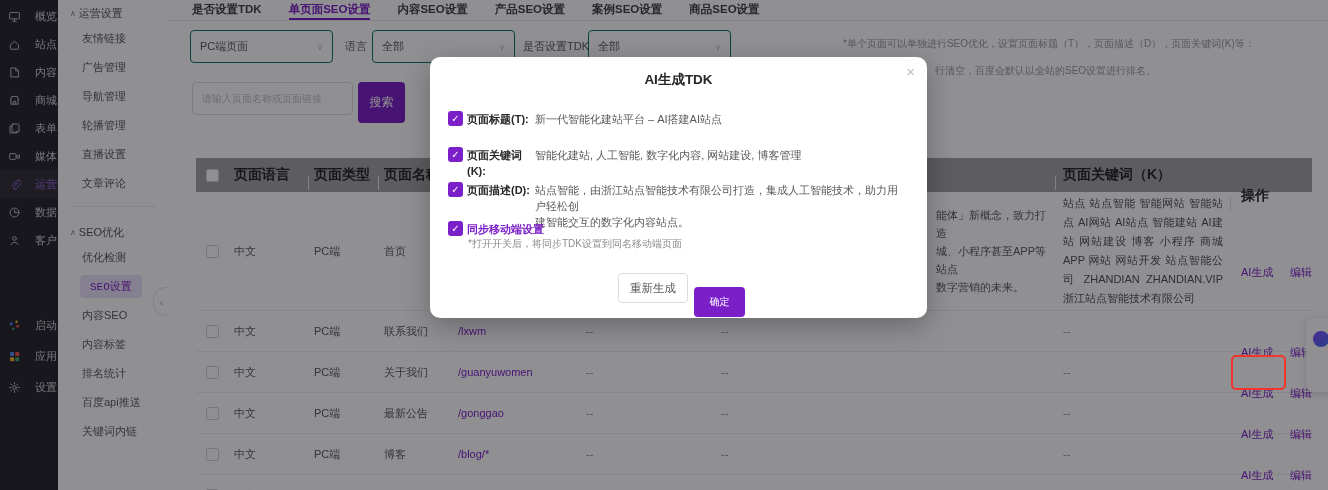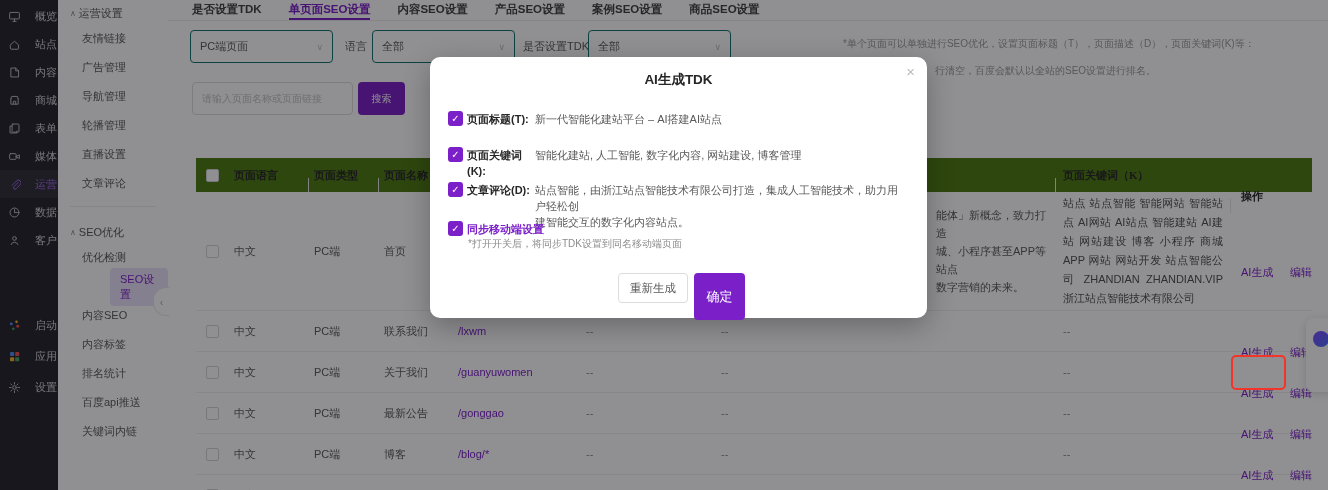--- a/index.html
+++ b/index.html
@@ -16,48 +16,48 @@
   .rail-bottom{position:absolute;top:310px;left:0;right:0;}
   .rail-bottom .rail-item{height:31px;}
   
   .subnav{position:absolute;left:58px;top:0;width:110px;height:490px;background:#fff;z-index:1;}
   .group-title{display:flex;align-items:center;gap:3px;margin:6px 0 3px 12px;
                font-size:11px;color:#555;}
   .group-title .caret{font-size:8px;color:#8c8c8c;}
   .subnav-item{display:flex;align-items:center;height:29px;padding-left:24px;
                font-size:11px;color:#595959;cursor:pointer;}
   .subnav-item.active{padding-left:0;}
-  .subnav-item.active .pill{margin-left:52px;background:#ece4f9;color:#7b1fc9;
-               border-radius:4px;padding:4px 10px;}
+  .subnav-item.active .pill{margin-left:22px;background:#ece4f9;color:#7b1fc9;
+               border-radius:4px;padding:4px 10px;font-family:Liberation Mono, monospace;}
   .subnav-divider{border-top:1px solid #ececec;margin:8px 12px 18px 12px;}
   .collapse-handle{position:absolute;left:153px;top:287px;width:15px;height:27px;background:#fff;
        border:1px solid #e7e7e7;border-right:none;border-radius:13px 0 0 13px;display:flex;
        align-items:center;justify-content:center;color:#aaa;font-size:11px;z-index:2;cursor:pointer;}
   
   .main{position:absolute;left:168px;top:0;right:0;height:490px;}
   .tabbar{position:absolute;left:0;top:0;right:0;height:21px;border-bottom:1px solid #ececec;
           display:flex;gap:27px;padding-left:24px;box-sizing:border-box;}
   .tab{font-size:11.5px;font-weight:600;color:#404040;line-height:19px;cursor:pointer;
        border-bottom:2px solid transparent;}
   .tab.active{color:#7b1fc9;border-bottom-color:#7b1fc9;}
   .dd{position:absolute;height:33px;border:1px solid #0f766e;border-radius:4px;background:#fff;
       display:flex;align-items:center;padding:0 9px;box-sizing:border-box;font-size:11px;color:#595959;cursor:pointer;}
   .dd .chev{margin-left:auto;color:#c0c0c0;font-size:9px;}
   .flabel{position:absolute;height:33px;display:flex;align-items:center;font-size:11px;color:#595959;}
   .search-input{position:absolute;left:24px;top:82px;width:161px;height:33px;border:1px solid #dcdcdc;
       border-radius:4px;box-sizing:border-box;padding:0 9px;font-size:10px;color:#595959;outline:none;}
   .search-input::placeholder{color:#c2c2c2;}
-  .search-btn{position:absolute;left:190px;top:82px;width:47px;height:33px;background:#7b1fc9;color:#fff;
-      border:none;border-radius:4px;font-size:10px;cursor:pointer;font-family:inherit;}
+  .search-btn{position:absolute;left:190px;top:82px;width:47px;height:41px;background:#7b1fc9;color:#fff;
+      border:none;border-radius:4px;font-size:12px;cursor:pointer;font-family:inherit;}
   .note{position:absolute;font-size:10px;color:#999;white-space:nowrap;}
   .note1{left:675px;top:37px;} .note2{left:767px;top:64px;}
   
   .tbl{position:absolute;left:28px;top:158px;width:1116px;}
   .thead,.trow{display:flex;align-items:center;}
-  .thead{height:34px;background:#4d7c0f;font-size:11px;font-weight:700;color:#262626;font-family:Liberation Serif, serif;}
+  .thead{height:34px;background:#a3a3a3;font-size:14px;font-weight:700;color:#262626;}
   .trow{height:40px;border-bottom:1px solid #eee;font-size:11px;color:#595959;}
   .trow.tall{height:118px;}
   .c1{width:32px;display:flex;justify-content:center;} .c2{width:80px;} .c3{width:70px;}
   .c4{width:74px;} .c5{width:128px;} .c6{width:135px;} .c7{width:340px;} .c8{width:175px;} .c9{width:82px;margin-top:42px;}
   .c2,.c3,.c4,.c5,.c6,.c7,.c8,.c9{box-sizing:border-box;padding-left:6px;}
   .c8{padding-left:8px;} .c9{padding-left:11px;}
   .thead .hc{position:relative;}
   .thead .hc:nth-child(n+3)::before{content:"";position:absolute;left:0;top:10px;height:14px;border-left:1px solid #e5e5e5;}
   .cb{width:11px;height:11px;border:1px solid #d4d4d4;border-radius:2px;background:#fff;cursor:pointer;}
   .link{color:#7b1fc9;cursor:pointer;}
@@ -79,22 +79,22 @@
       font-weight:600;color:#262626;}
   .mrow{position:absolute;left:18px;right:20px;display:flex;align-items:flex-start;}
   .mcb{flex:0 0 15px;width:15px;height:15px;background:#7b1fc9;border-radius:3px;color:#fff;font-size:10px;
       line-height:15px;text-align:center;margin-right:4px;cursor:pointer;}
   .mlabel{width:68px;flex:0 0 68px;font-size:11px;font-weight:600;color:#262626;line-height:16px;}
   .mvalue{font-size:11px;color:#595959;line-height:16px;white-space:pre-line;}
   .mlabel.purple{color:#7b1fc9;width:auto;flex:0 0 auto;}
   .mnote{position:absolute;left:38px;top:180px;font-size:10px;color:#8c8c8c;}
   .btn-regen{position:absolute;left:188px;top:216px;width:70px;height:30px;background:#fff;
       border:1px solid #dcdcdc;border-radius:4px;font-size:11.5px;color:#595959;cursor:pointer;font-family:inherit;}
-  .btn-confirm{position:absolute;left:264px;top:216px;width:51px;height:47px;background:#7b1fc9;
-      border:none;border-radius:4px;font-size:13px;color:#fff;cursor:pointer;font-family:inherit;}
+  .btn-confirm{position:absolute;left:264px;top:230px;width:51px;height:30px;background:#7b1fc9;
+      border:none;border-radius:4px;font-size:10px;color:#fff;cursor:pointer;font-family:inherit;}
   .red-annot{position:absolute;left:1231px;top:355px;width:51px;height:31px;border:2px solid #f3342b;
       border-radius:5px;z-index:60;pointer-events:none;}
   svg{display:block;}
 </style>
 </head>
 <body>
 
 <div id="app">
 
   <nav class="rail">
@@ -416,21 +416,21 @@
       <span class="mlabel">页面标题(T):</span>
       <span class="mvalue">新一代智能化建站平台 – AI搭建AI站点</span>
     </div>
     <div class="mrow" style="top:90px;">
       <span class="mcb">✓</span>
       <span class="mlabel">页面关键词(K):</span>
       <span class="mvalue">智能化建站, 人工智能, 数字化内容, 网站建设, 博客管理</span>
     </div>
     <div class="mrow" style="top:125px;">
       <span class="mcb">✓</span>
-      <span class="mlabel">文章评论(D):</span>
+      <span class="mlabel">页面描述(D):</span>
       <span class="mvalue">站点智能，由浙江站点智能技术有限公司打造，集成人工智能技术，助力用户轻松创
 建智能交互的数字化内容站点。</span>
     </div>
     <div class="mrow" style="top:164px;">
       <span class="mcb">✓</span>
       <span class="mlabel purple">同步移动端设置</span>
     </div>
     <div class="mnote">*打开开关后，将同步TDK设置到同名移动端页面</div>
 
     <button class="btn-regen">重新生成</button>

